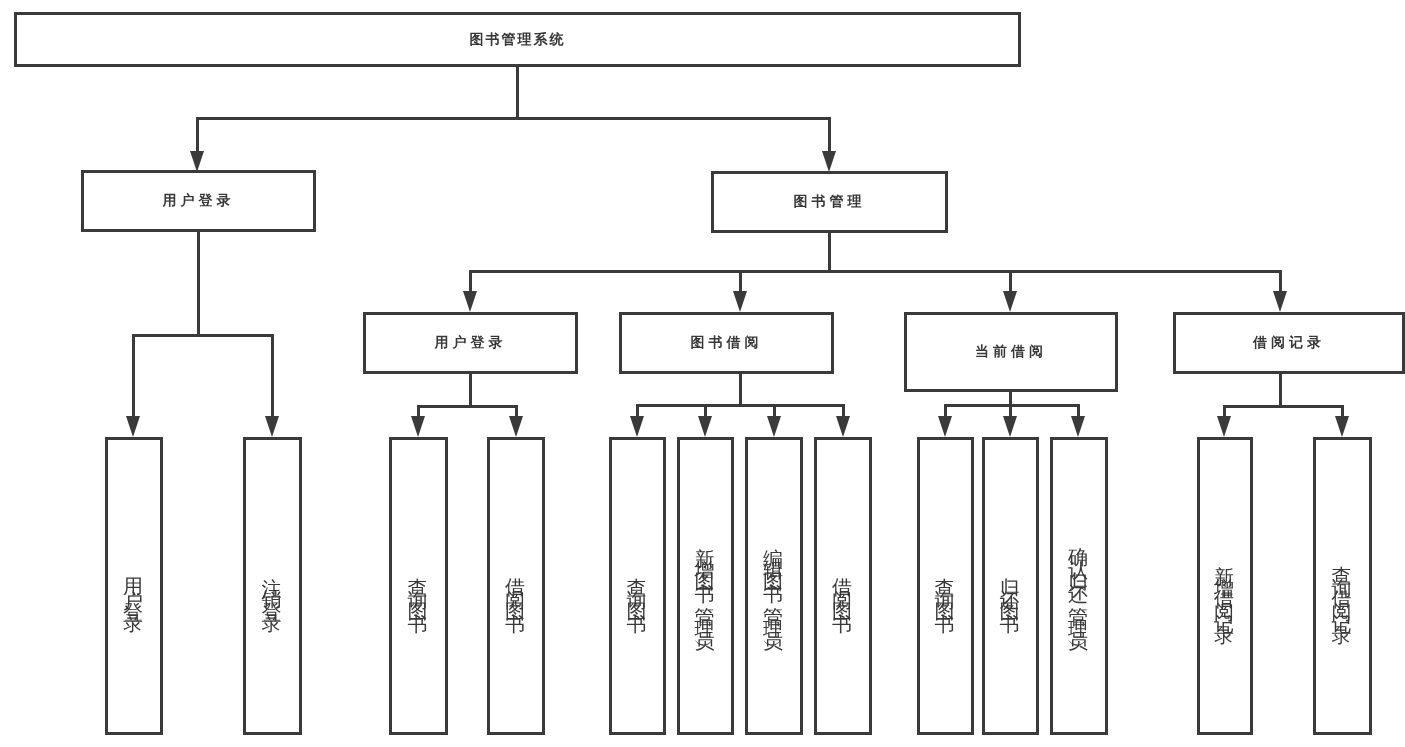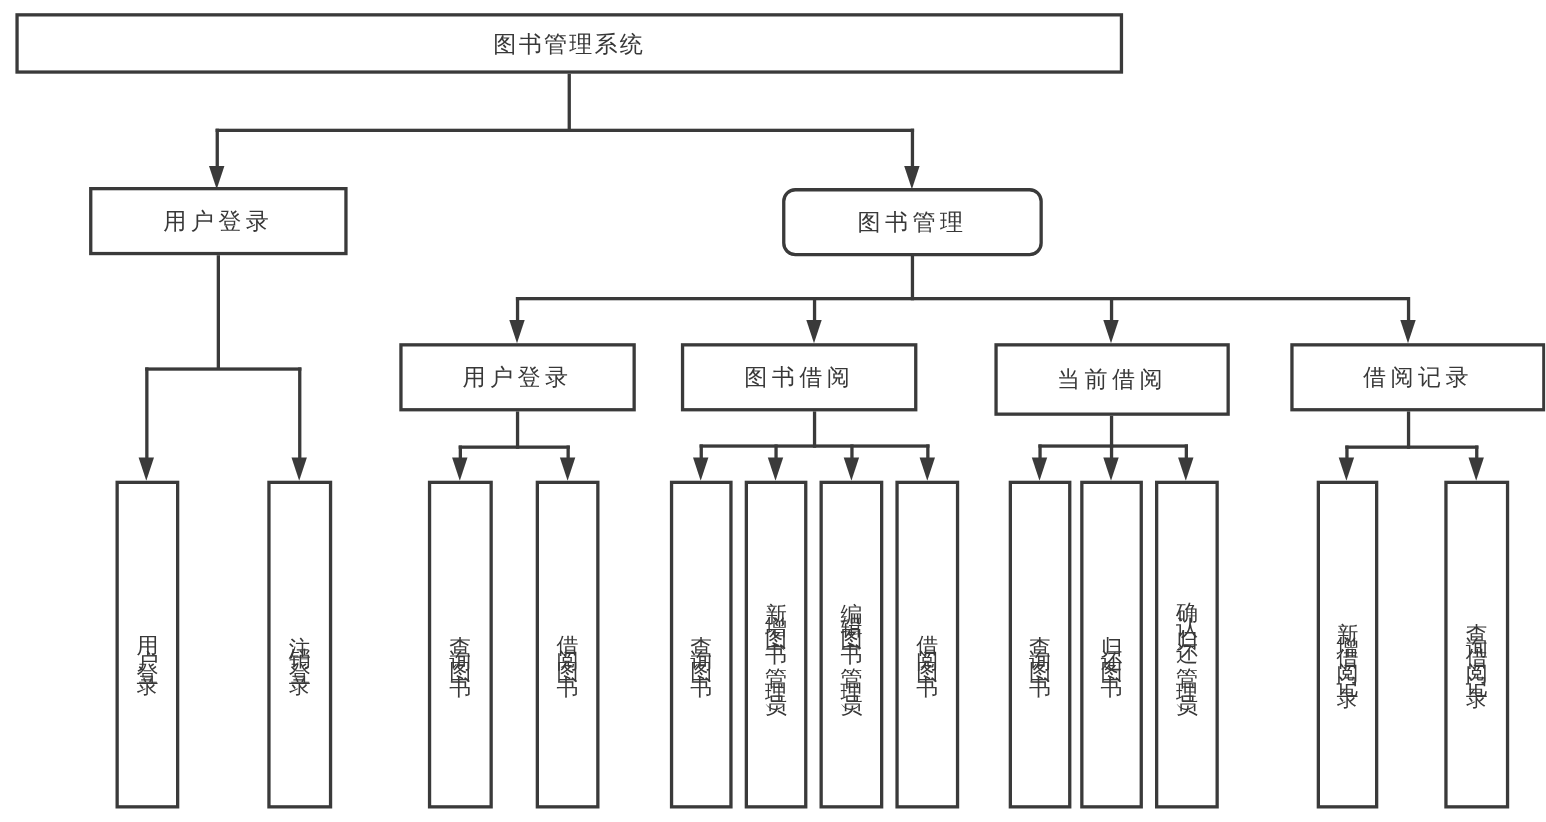--- a/index.html
+++ b/index.html
@@ -15,21 +15,21 @@
     position: absolute;
     box-sizing: border-box;
     background: #ffffff;
     border: 3px solid #3a3a3a;
     color: #383838;
     display: flex;
     align-items: center;
     justify-content: center;
     text-align: center;
   }
-  .box.h { font-size: 21px; letter-spacing: 4px; }
+  .box.h { font-size: 14px; letter-spacing: 4px; font-weight: bold; }
   .box.v {
     writing-mode: vertical-rl;
     text-orientation: mixed;
     font-size: 20px;
     letter-spacing: 12px;
     top: 437px;
     height: 298px;
   }
   .vline, .hline { position: absolute; background: #3a3a3a; }
   .vline { width: 3px; }
@@ -47,24 +47,24 @@
     right: 4px;
     font-size: 22px;
     color: rgba(128,128,128,0.88);
     letter-spacing: 1px;
     white-space: nowrap;
   }
 
   
   #n-root     { left: 14px;   top: 12px;  width: 1007px; height: 55px; letter-spacing: 2px; }
   #n-login    { left: 81px;   top: 170px; width: 235px;  height: 62px; }
-  #n-mgmt     { left: 711px;  top: 171px; width: 237px;  height: 62px; border-radius: 12px; }
+  #n-mgmt     { left: 711px;  top: 171px; width: 237px;  height: 62px; }
   #n-newbook  { left: 363px;  top: 312px; width: 215px;  height: 62px; }
   #n-borrow   { left: 619px;  top: 312px; width: 215px;  height: 62px; }
-  #n-current  { left: 904px;  top: 312px; width: 214px;  height: 66px; }
+  #n-current  { left: 904px;  top: 312px; width: 214px;  height: 80px; }
   #n-records  { left: 1173px; top: 312px; width: 232px;  height: 62px; }
 
   #t-login     { left: 105px;  width: 58px; }
   #t-logout    { left: 243px;  width: 59px; }
   #t-nb-query  { left: 389px;  width: 59px; }
   #t-nb-borrow { left: 487px;  width: 58px; }
   #t-bb-query  { left: 609px;  width: 57px; }
   #t-bb-add    { left: 677px;  width: 57px; }
   #t-bb-edit   { left: 745px;  width: 58px; }
   #t-bb-borrow { left: 814px;  width: 58px; }

